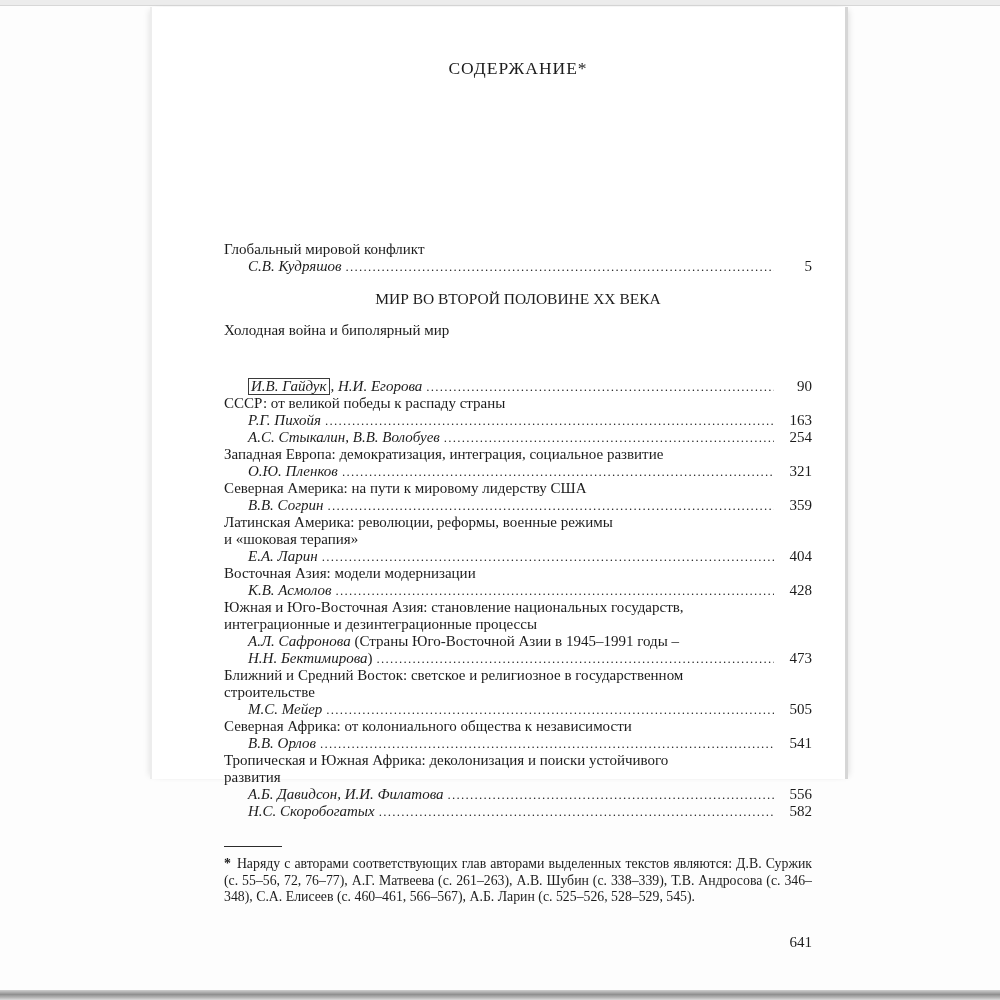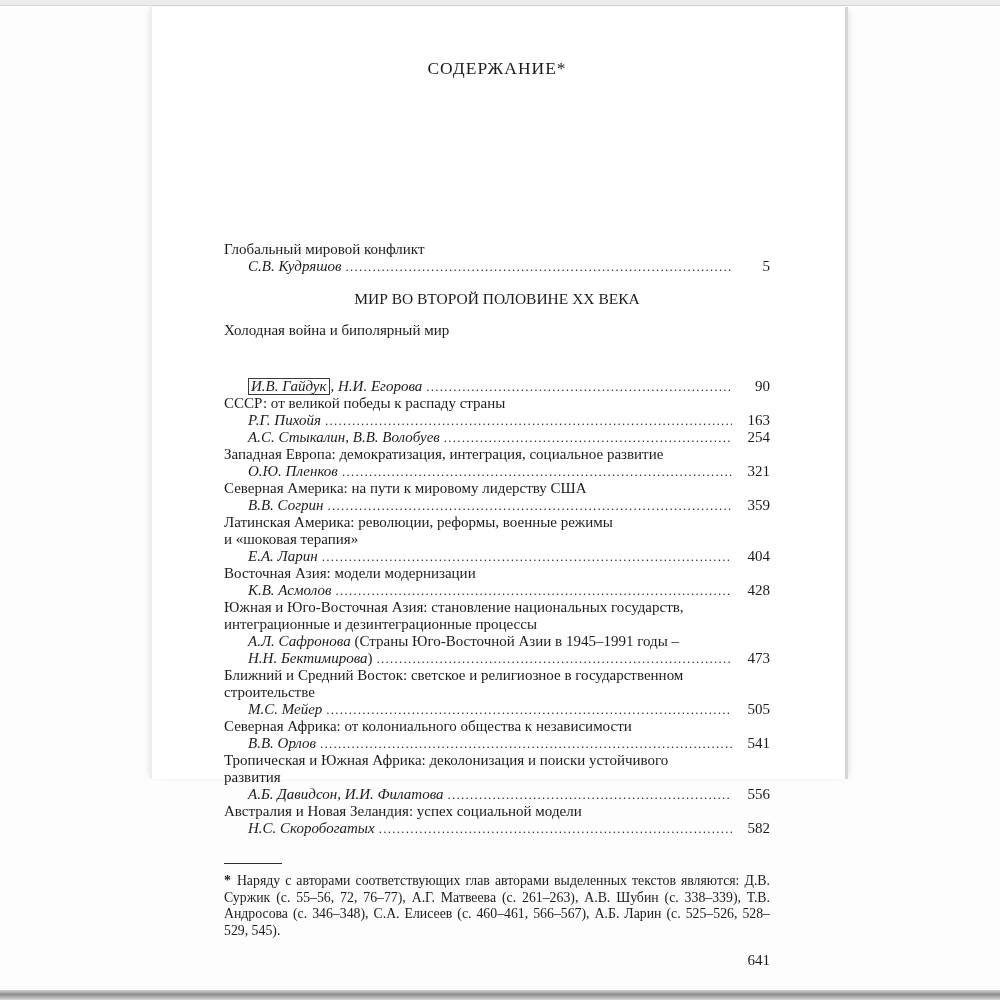--- a/index.html
+++ b/index.html
@@ -17,21 +17,21 @@
   .bottom-bar {
     position: absolute; left: 0; top: 990px; width: 1000px; height: 10px;
     background: linear-gradient(#cfcfcf 0%, #909090 45%, #b5b5b5 75%, #dcdcdc 100%);
   }
   .scan-page {
     position: absolute; left: 150px; top: 7px; width: 698px; height: 772px;
     background: #ffffff;
     border-left: 2px solid #ededed;
     border-right: 3px solid #d6d6d6;
     box-shadow: -4px 0 6px -3px rgba(0,0,0,0.10), 4px 0 6px -3px rgba(0,0,0,0.12);
-    padding: 52px 75px 0 72px;
+    padding: 52px 33px 0 72px;
   }
   .doc-title {
     text-align: center;
     font-size: 17.5px;
     letter-spacing: 1px;
     line-height: 18px;
     margin-bottom: 164px;
   }
   .sec-h {
     text-align: center;
@@ -58,21 +58,21 @@
   .leader { flex: 1 1 auto; overflow: hidden; white-space: nowrap; color: #2a2a2a; margin: 0 2px 0 4px; }
   .leader::after {
     content: ". . . . . . . . . . . . . . . . . . . . . . . . . . . . . . . . . . . . . . . . . . . . . . . . . . . . . . . . . . . . . . . . . . . . . . . . . . . . . . . . . . . . . . . . . . . . . . . . . . . . . . . . . . . . . . . . ";
     font-size: 13px; letter-spacing: -1px;
   }
   .pg { flex: 0 0 36px; text-align: right; white-space: nowrap; }
   .footnote { margin-top: 26px; font-size: 13.8px; line-height: 16.5px; }
   .fn-rule { width: 58px; border-top: 1.5px solid #2b2b2b; margin-bottom: 9px; }
   .fn-text { text-align: justify; }
   .fn-star { font-weight: bold; font-style: normal; padding-right: 6px; }
-  .folio { text-align: right; margin-top: 13px; font-size: 15px; }
+  .folio { text-align: right; margin-top: 28px; font-size: 15px; }
 </style>
 </head>
 <body>
 
 <div class="top-bar"></div>
 
 <div class="scan-page">
 
   <div class="doc-title">СОДЕРЖАНИЕ*</div>
 
@@ -187,21 +187,20 @@
       <div class="tl">Тропическая и Южная Африка: деколонизация и поиски устойчивого</div>
       <div class="tl">развития</div>
       <div class="arow">
         <span class="au">А.Б. Давидсон, И.И. Филатова </span>
         <span class="leader"></span>
         <span class="pg">556</span>
       </div>
     </div>
 
     <div class="entry">
-      <div class="tl">Австралия и Новая Зеландия: успех социальной модели</div>
       <div class="arow">
         <span class="au">Н.С. Скоробогатых </span>
         <span class="leader"></span>
         <span class="pg">582</span>
       </div>
     </div>
 
   </div>
 
   <div class="footnote">

